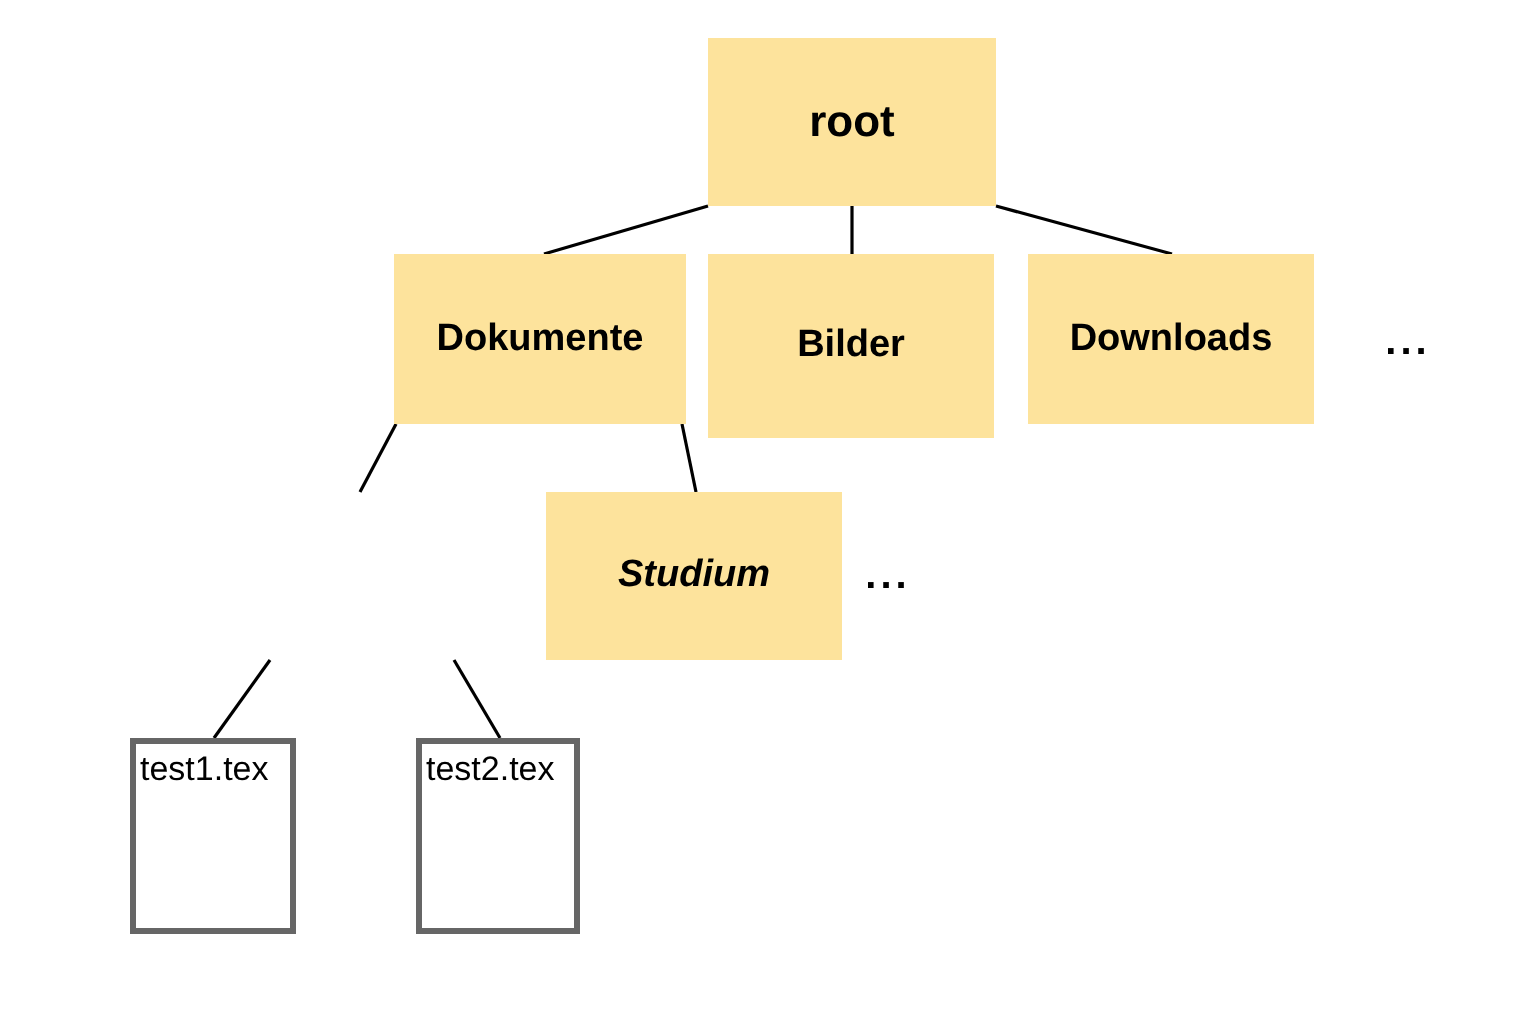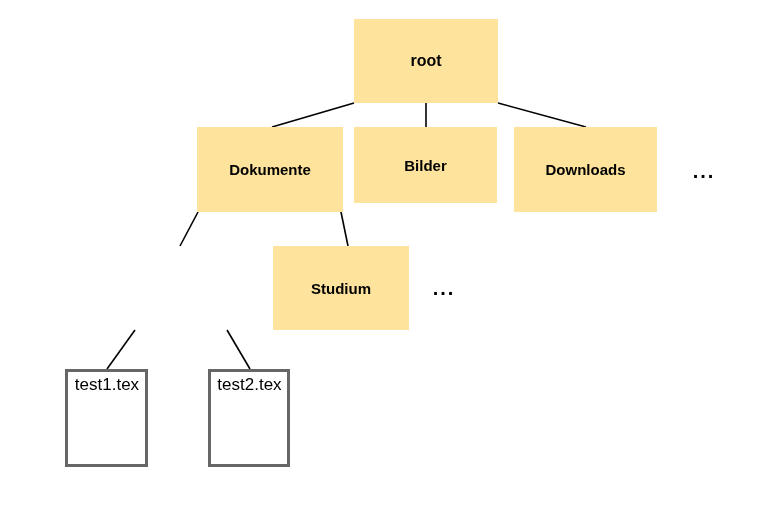--- a/index.html
+++ b/index.html
@@ -31,53 +31,52 @@
     position: absolute;
     box-sizing: border-box;
     color: var(--text, #000000);
   }
   .folder {
     background: var(--folder-fill, #FDE39C);
     display: flex;
     align-items: center;
     justify-content: center;
     font-weight: bold;
-    font-size: 15px;
+    font-size: 19px;
     text-align: center;
   }
   .folder.root-node {
-    font-size: 16px;
+    font-size: 22px;
   }
   .file {
     background: #ffffff;
     border: 3px solid var(--file-border, #666666);
     font-size: 17px;
     font-weight: normal;
     padding: 2px 1px 0 2px;
     line-height: 1.25;
     white-space: nowrap;
     overflow: hidden;
-    text-align: center;
   }
   .ellipsis {
     position: absolute;
     font-weight: bold;
     font-size: 20px;
     letter-spacing: 2px;
     color: var(--text, #000000);
     width: 40px;
     text-align: center;
   }
   
   .n-root      { left: 354px; top: 19px;  width: 144px; height: 84px; }
   .n-dokumente { left: 197px; top: 127px; width: 146px; height: 85px; }
-  .n-bilder    { left: 354px; top: 127px; width: 143px; height: 76px; align-items: center; }
+  .n-bilder    { left: 354px; top: 127px; width: 143px; height: 92px; align-items: center; }
   .n-downloads { left: 514px; top: 127px; width: 143px; height: 85px; }
   .n-latextut  { left: 107px; top: 246px; width: 145px; height: 84px; }
-  .n-studium   { left: 273px; top: 246px; width: 136px; height: 84px; }
+  .n-studium   { left: 273px; top: 246px; width: 148px; height: 84px; font-style: italic; }
   .n-test1     { left: 65px;  top: 369px; width: 83px;  height: 98px; }
   .n-test2     { left: 208px; top: 369px; width: 82px;  height: 98px; }
   .e-level1    { left: 684px; top: 160px; }
   .e-level2    { left: 424px; top: 277px; }
 </style>
 </head>
 <body>
 
 <div class="canvas">
 

